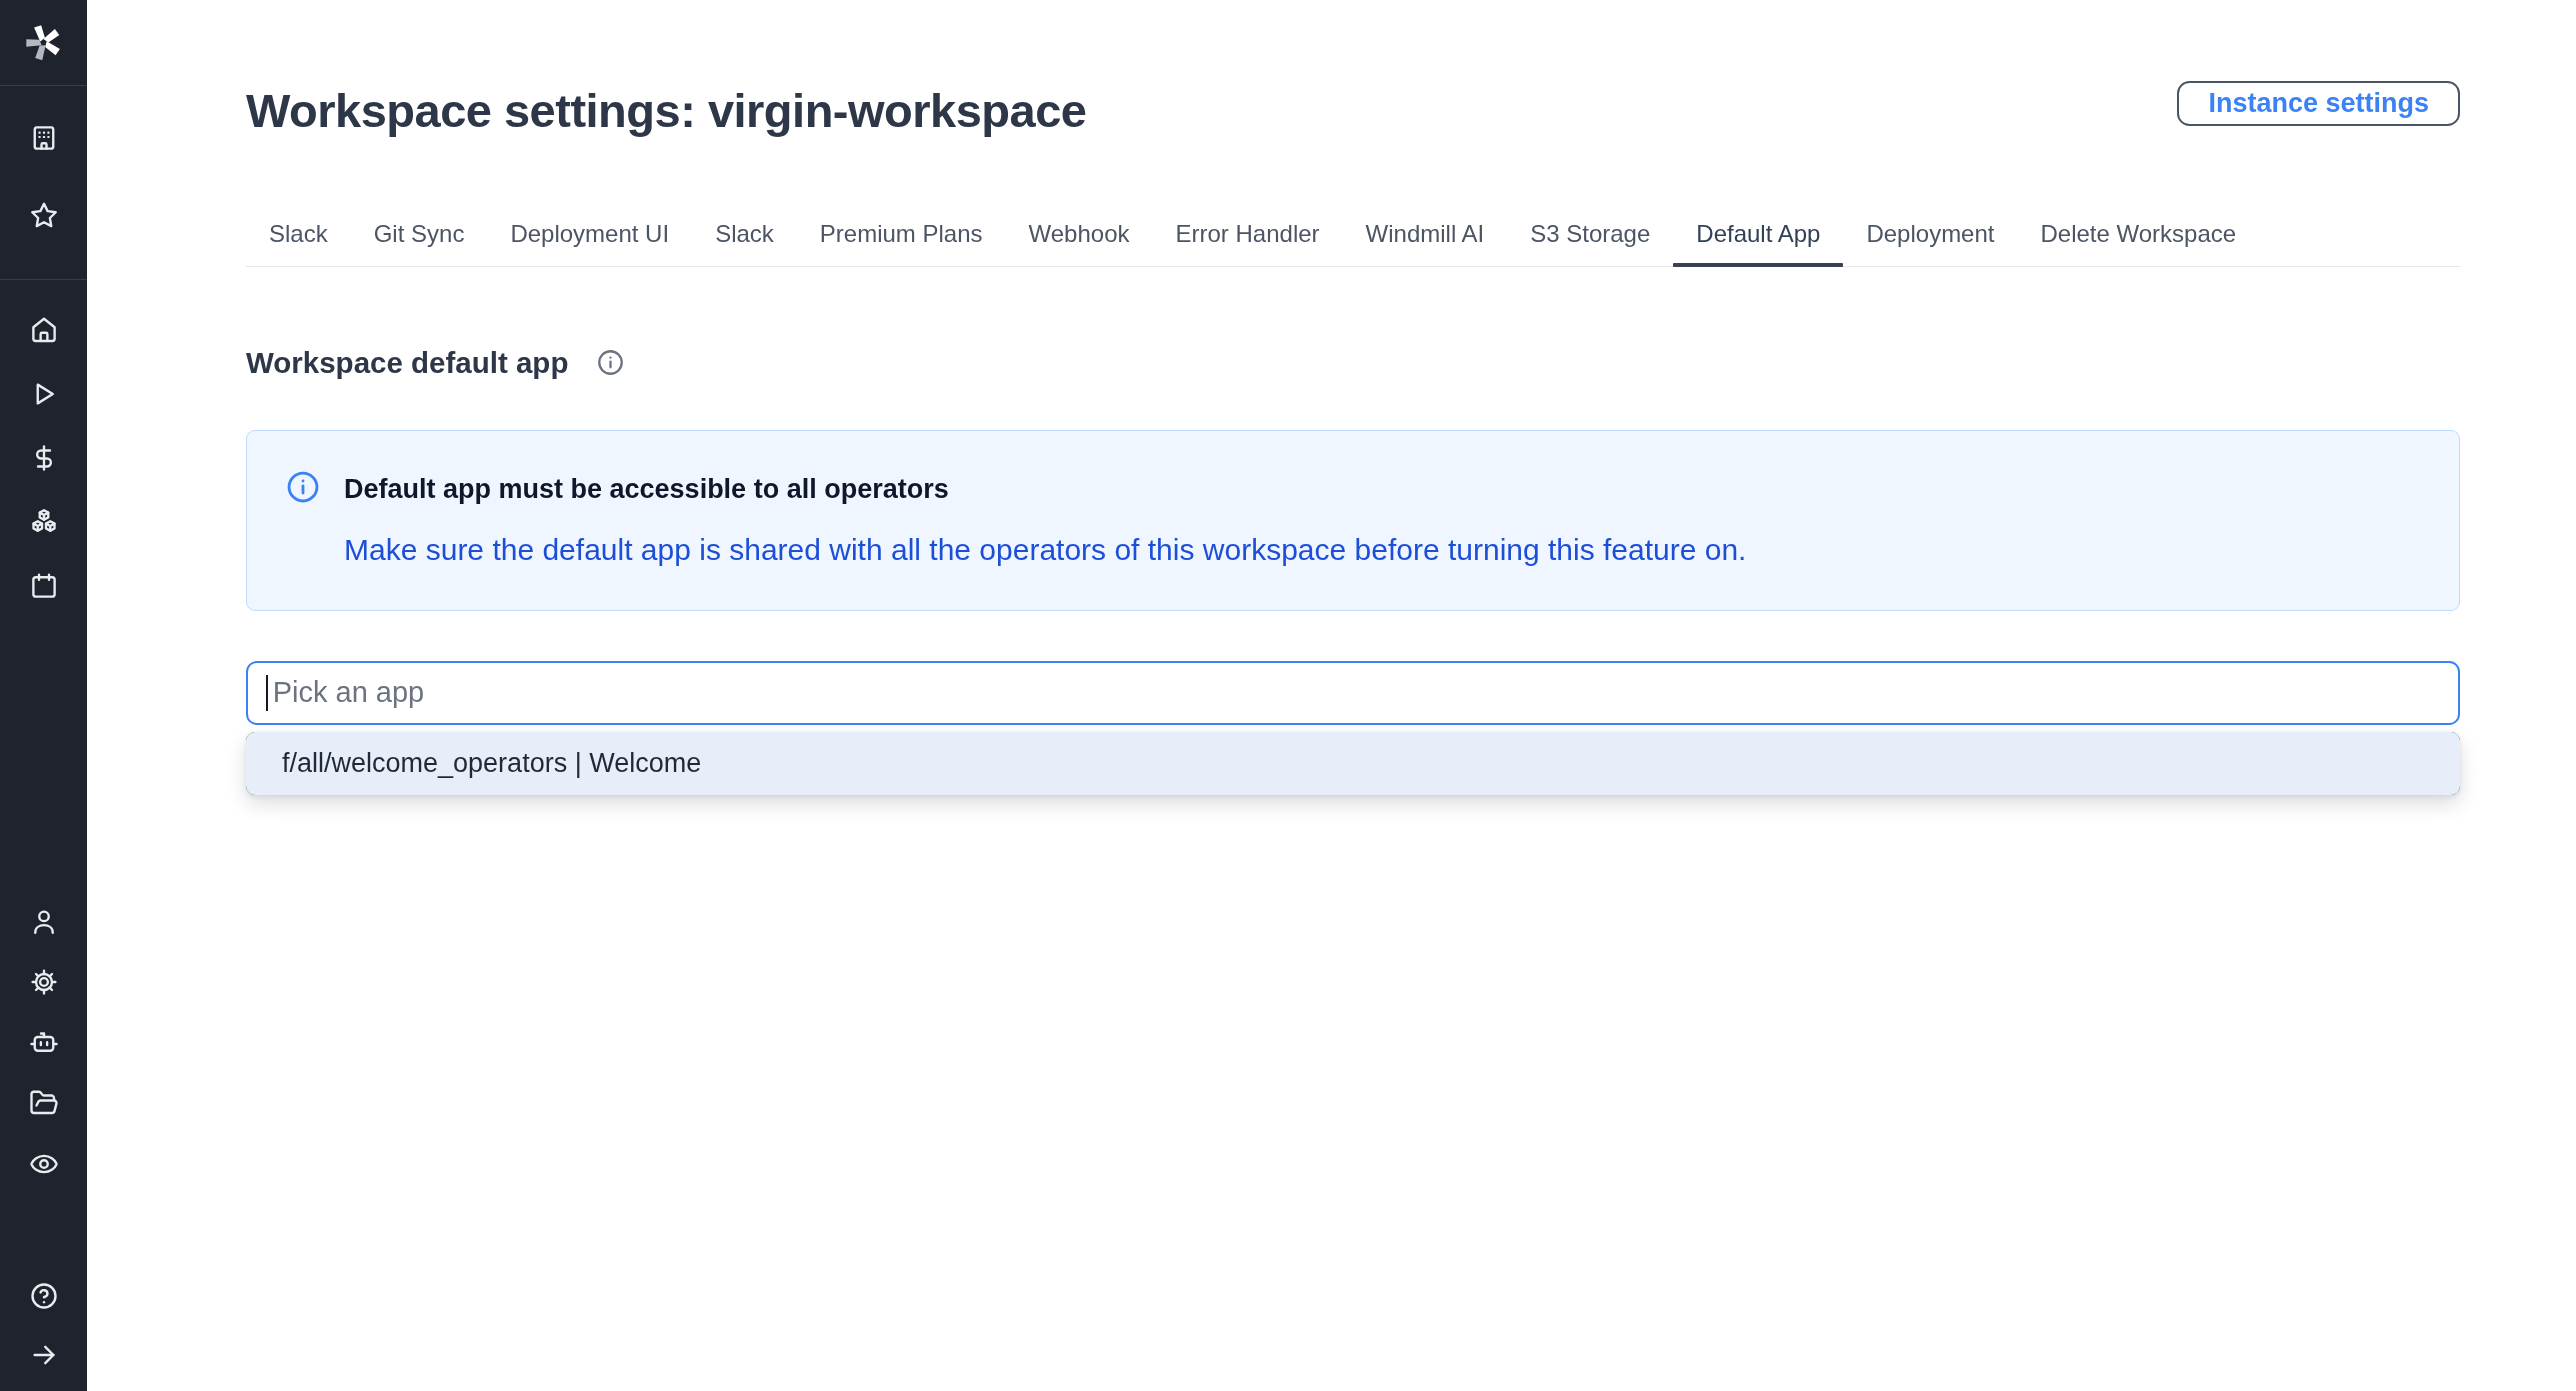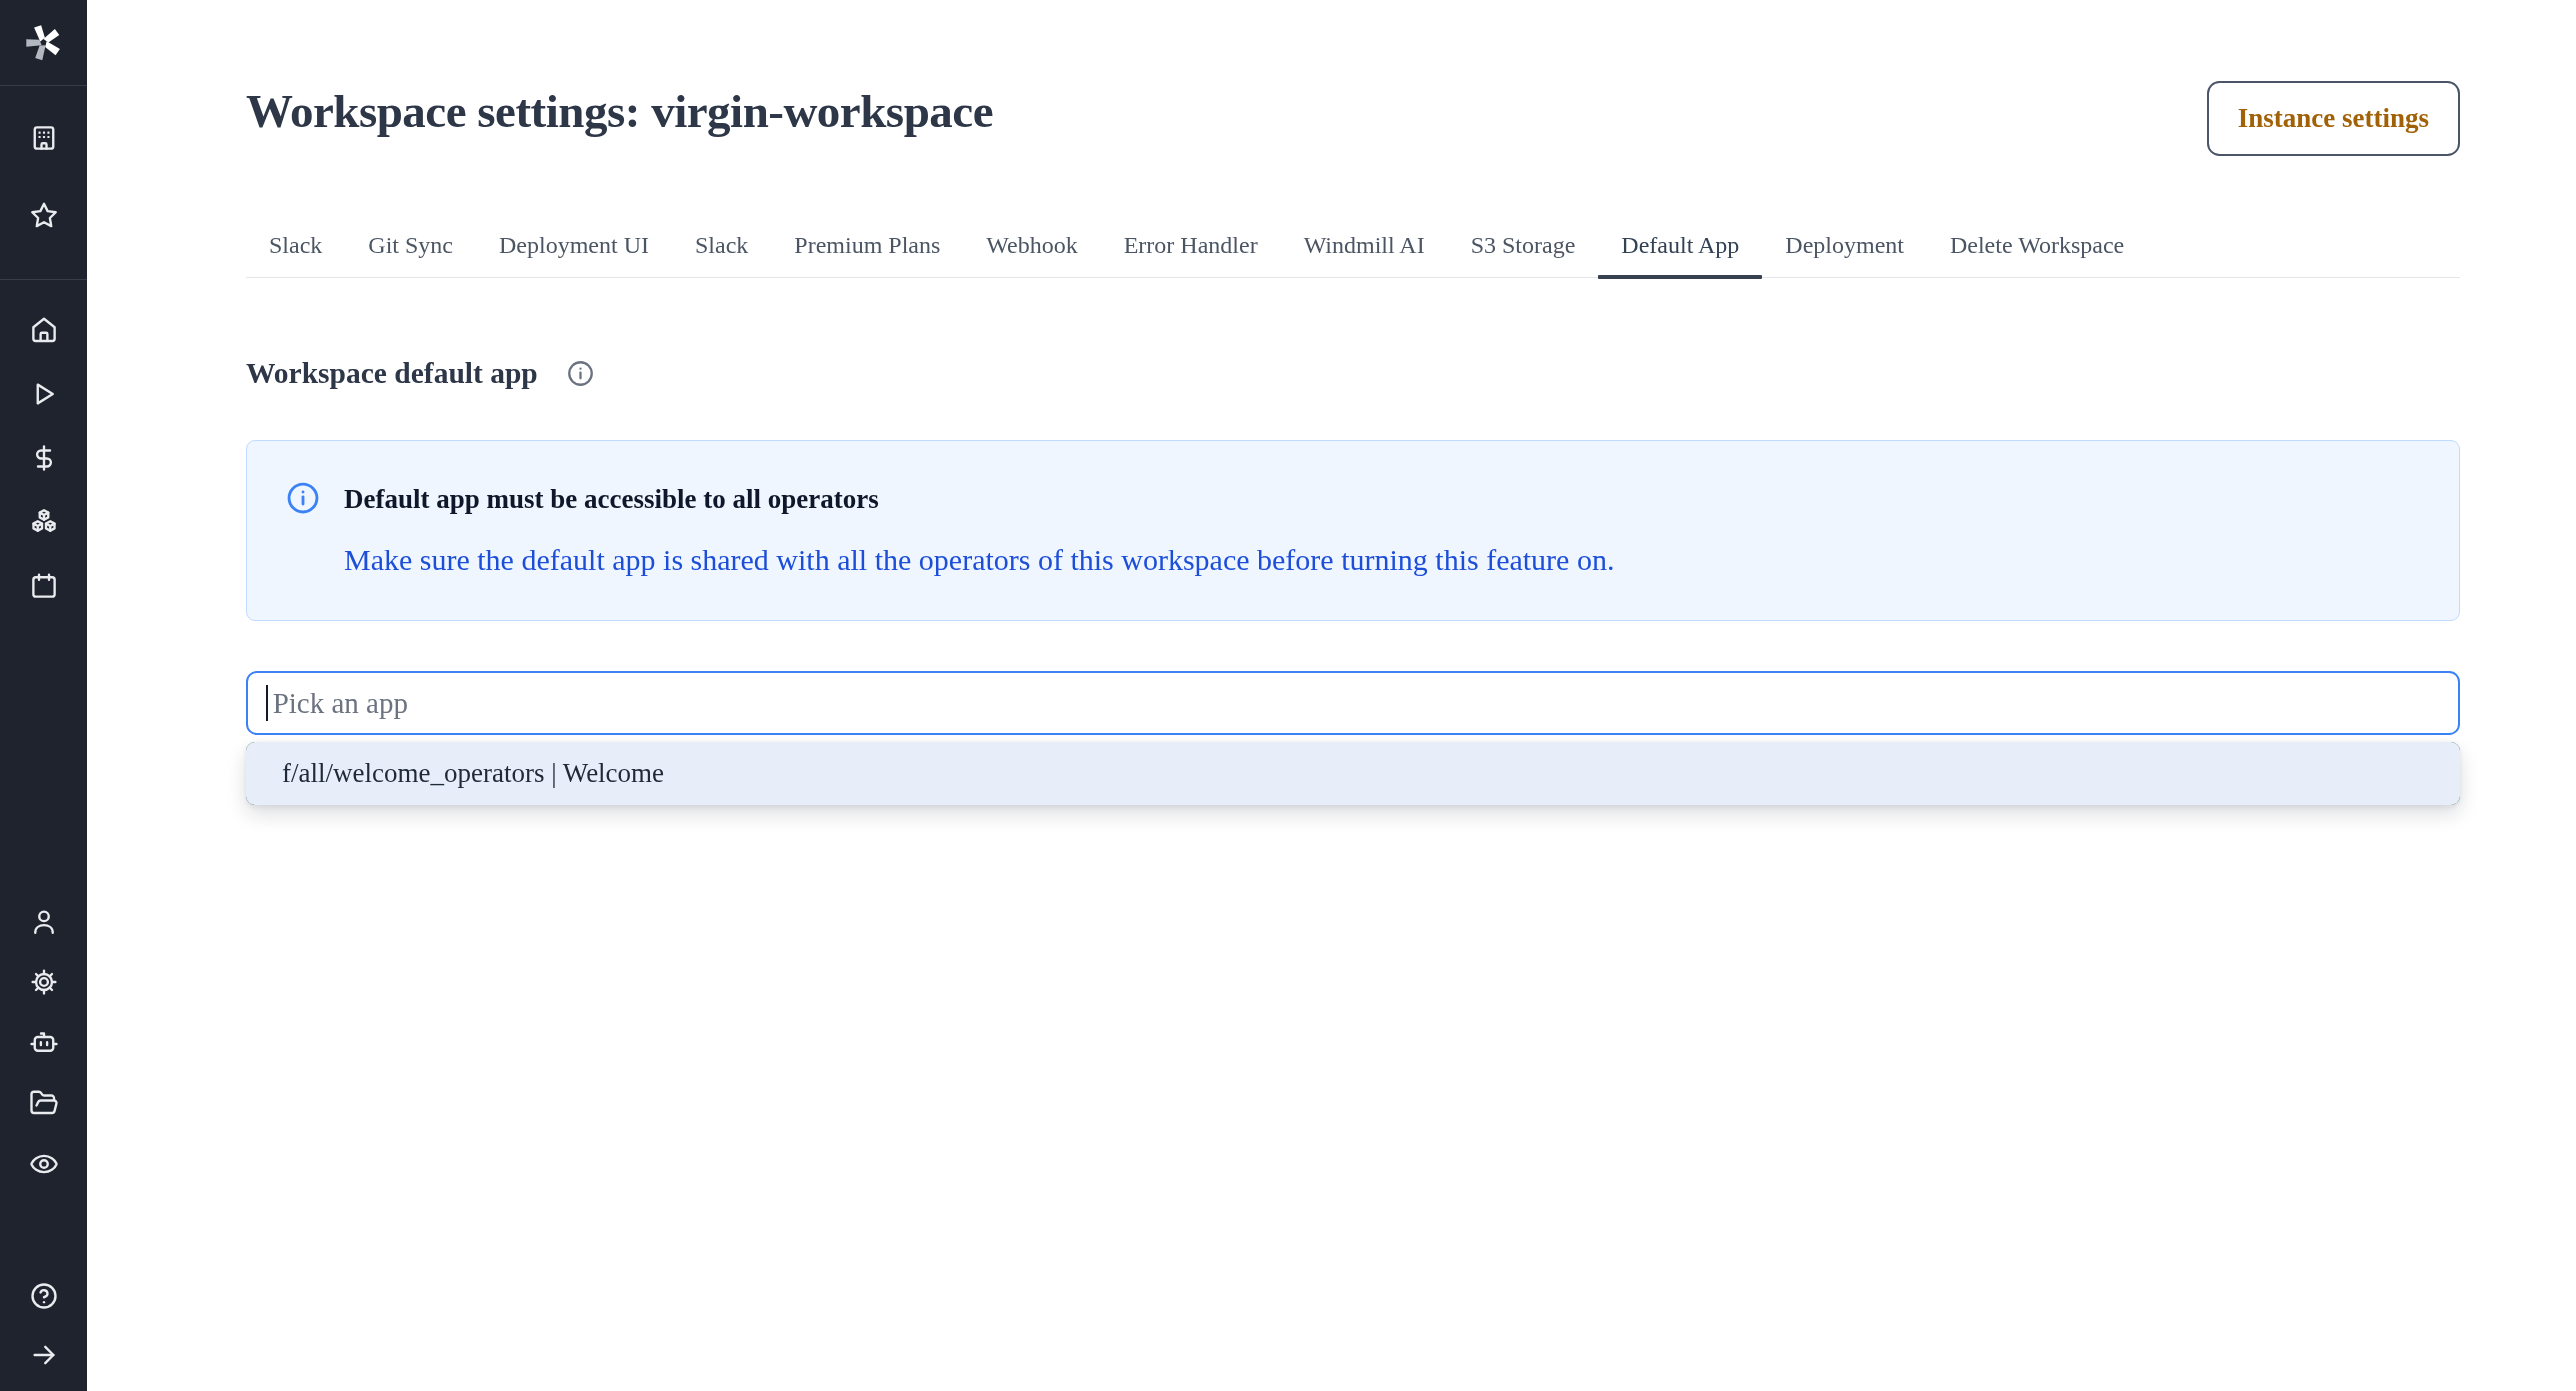--- a/index.html
+++ b/index.html
@@ -25,31 +25,31 @@
   .grp3 { position: absolute; top: 902px; left: 0; right: 0; gap: 21.5px; }
   .grp4 { position: absolute; bottom: 18px; left: 0; right: 0; gap: 19.7px; }
   .side-item {
     width: 39px; height: 39px; display: flex; align-items: center; justify-content: center;
     color: #e9ebee; cursor: pointer; border-radius: 7.2px;
   }
   .side-item svg { width: 30px; height: 30px; }
   .icon-stroke { fill: none; stroke: currentColor; stroke-width: 1.9; stroke-linecap: round; stroke-linejoin: round; }
 
   
-  .main { flex: 1; padding: 0 116px 0 159px; min-width: 0; font-family: Liberation Serif, serif; }
+  .main { flex: 1; padding: 0 116px 0 159px; min-width: 0; }
 
   .header { display: flex; align-items: flex-start; margin-top: 79px; }
   .page-title {
     flex: 1; font-size: 47px; font-weight: 700; line-height: 64px;
     color: #2d3748; letter-spacing: -0.5px;
   }
   .btn-instance {
-    height: 75px; padding: 0 29px; margin-top: 1.8px;
+    height: 45px; padding: 0 29px; margin-top: 1.8px;
     background: #ffffff; border: 2.2px solid #4a5568; border-radius: 12.5px;
-    font-family: inherit; font-size: 27px; font-weight: 600; color: #a16207;
+    font-family: inherit; font-size: 27px; font-weight: 600; color: #3b82f6;
     display: flex; align-items: center; cursor: pointer; white-space: nowrap;
   }
 
   .tabs { display: flex; margin-top: 64px; border-bottom: 1.8px solid #e5e7eb; }
   .tab {
     position: relative; padding: 12.5px 23px 18px; font-size: 24px; font-weight: 400;
     color: #4b5563; cursor: pointer; white-space: nowrap;
   }
   .tab.active { color: #334155; font-weight: 500; }
   .tab.active::after {

